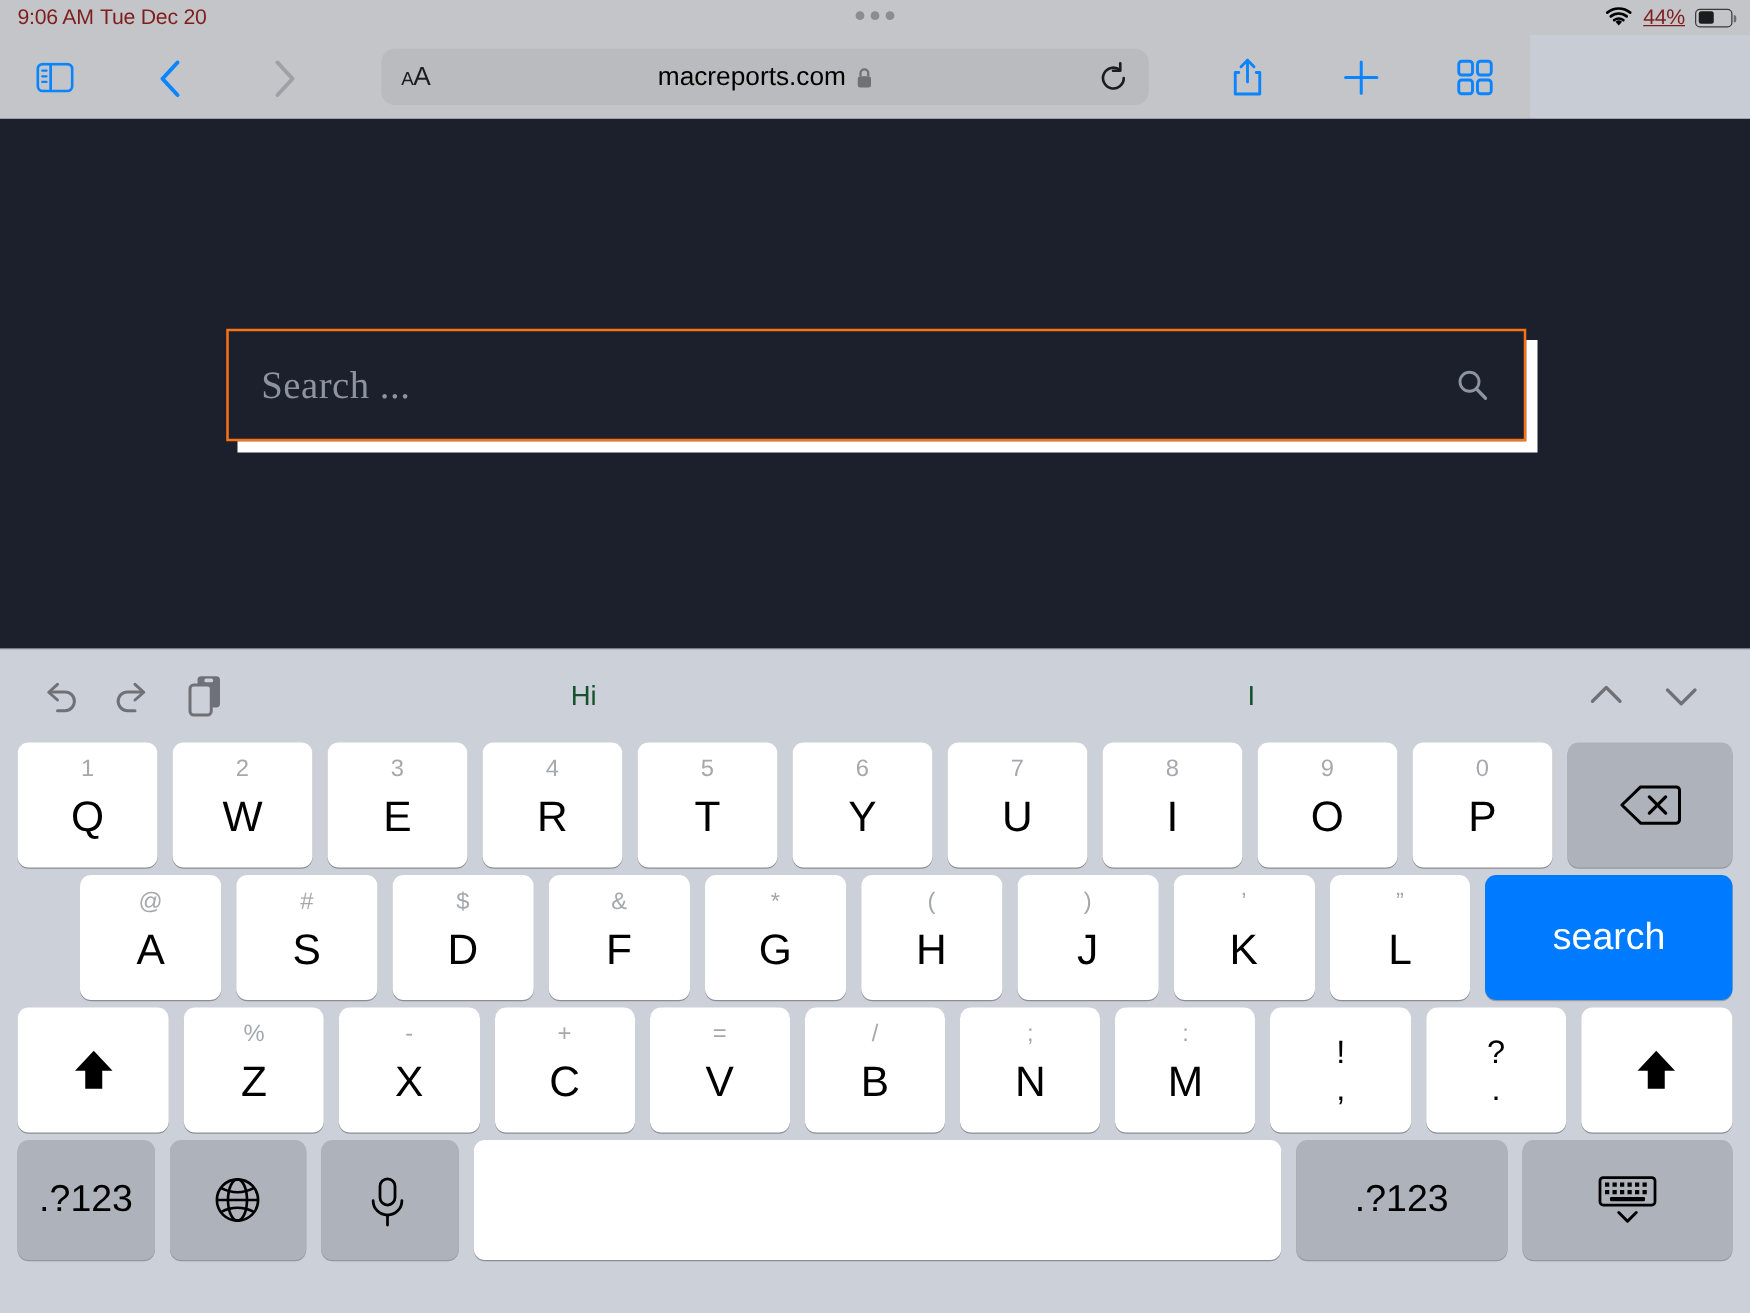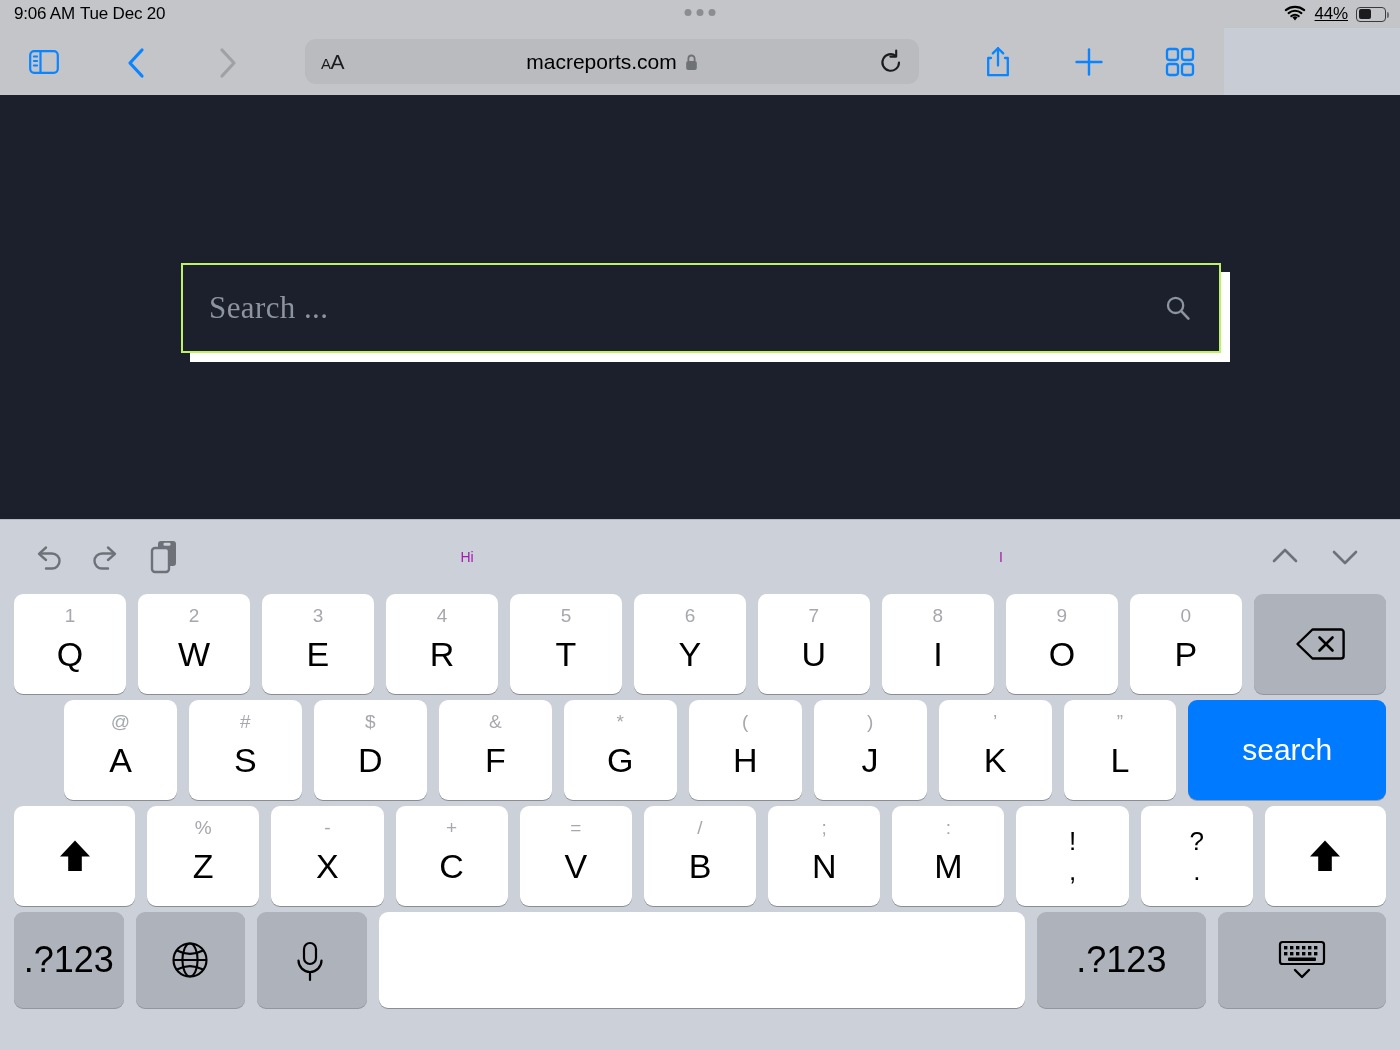--- a/index.html
+++ b/index.html
@@ -10,21 +10,21 @@
     background: #c8ccd4;
   }
   #root { position: relative; width: 1400px; height: 1050px; }
 
   
   .statusbar {
     position: absolute; top: 0; left: 0; width: 1400px; height: 28px;
     background: #c3c5c8;
     display: flex; align-items: center;
     padding: 0 14px;
-    font-size: 17px; color: #000000;
+    font-size: 17px; color: #7f1d1d;
     letter-spacing: -0.2px;
   }
   .sb-time { font-weight: 400; }
   .sb-date { margin-left: 5px; font-weight: 400; }
   .sb-grabber {
     position: absolute; left: 50%; top: 9px; transform: translateX(-50%);
     display: flex; gap: 5px;
   }
   .sb-grabber i { width: 7px; height: 7px; border-radius: 50%; background: #8b8d91; display: block; }
   .sb-right {
@@ -85,21 +85,21 @@
     width: 1040px; height: 90px;
   }
   .search-shadow {
     position: absolute; left: 9px; top: 9px;
     width: 1040px; height: 90px; background: #ffffff;
   }
   .search-box {
     position: absolute; left: 0; top: 0;
     width: 1040px; height: 90px;
     background: #1b202c;
-    border: 2px solid #bef264;
+    border: 2px solid #f97316;
     display: flex; align-items: center;
     padding: 0 26px;
   }
   .search-input-txt {
     flex: 1; font-family: "Liberation Serif", serif;
     font-size: 31px; color: #8d949f; letter-spacing: 0.4px;
     background: none; border: none; outline: none;
   }
   .search-input-txt::placeholder { color: #8d949f; opacity: 1; }
   .mag { width: 30px; height: 30px; }
@@ -113,21 +113,21 @@
   .suggbar {
     position: relative; height: 75px; width: 100%;
     display: flex; align-items: center;
     border-top: 1px solid #b5b9c1;
   }
   .sugg-tools { display: flex; align-items: center; gap: 14px; padding-left: 26px; width: 200px; }
   .sugg-tool { width: 44px; height: 44px; display: flex; align-items: center; justify-content: center; cursor: pointer; }
   .preds { flex: 1; display: flex; align-items: stretch; }
   .pred {
     flex: 1; display: flex; align-items: center; justify-content: center;
-    font-size: 14px; color: #a21caf; position: relative; cursor: pointer;
+    font-size: 22px; color: #14532d; position: relative; cursor: pointer;
   }
   .pred + .pred::before {
     content: ""; position: absolute; left: 0; top: 13px; bottom: 13px;
     width: 1px; background: #a9adb6;
   }
   .sugg-arrows { display: flex; align-items: center; gap: 26px; padding-right: 38px; }
   .sugg-arrow { width: 34px; height: 34px; cursor: pointer; }
 
   .rows { padding: 0 8px; }
   .krow { display: flex; align-items: center; gap: 0; margin-bottom: 6px; }
@@ -142,21 +142,21 @@
     font-size: 34px; color: #000; font-weight: 400; line-height: 1;
     position: relative; top: 10px;
   }
   .key .alt {
     position: absolute; top: 12px; left: 0; right: 0; text-align: center;
     font-size: 19px; color: #a6a8ad; line-height: 1;
   }
   .key.gray { background: #adb2bb; box-shadow: 0 1px 0 rgba(0,0,0,0.28); }
   .key.blue { background: #007aff; box-shadow: 0 1px 0 rgba(0,0,0,0.25); }
   .key.blue .main { color: #fff; font-size: 30px; top: 0; }
-  .key.gray .main { font-size: 36px; top: 0; }
+  .key.gray .main { font-size: 30px; top: 0; }
 
   .row1 .key { flex: 1; }
   .row1 .key.wide-del { flex: 1.18; }
   .row2 { padding: 0 0; }
   .row2 .key { flex: 1; }
   .row2 .spacer-l { width: 50px; flex: none; }
   .row2 .key.ret { flex: 1.75; }
   .row3 .key { flex: 1; }
   .row3 .key.shift { flex: 1.08; }
   .row4 .key { height: 96px; }

